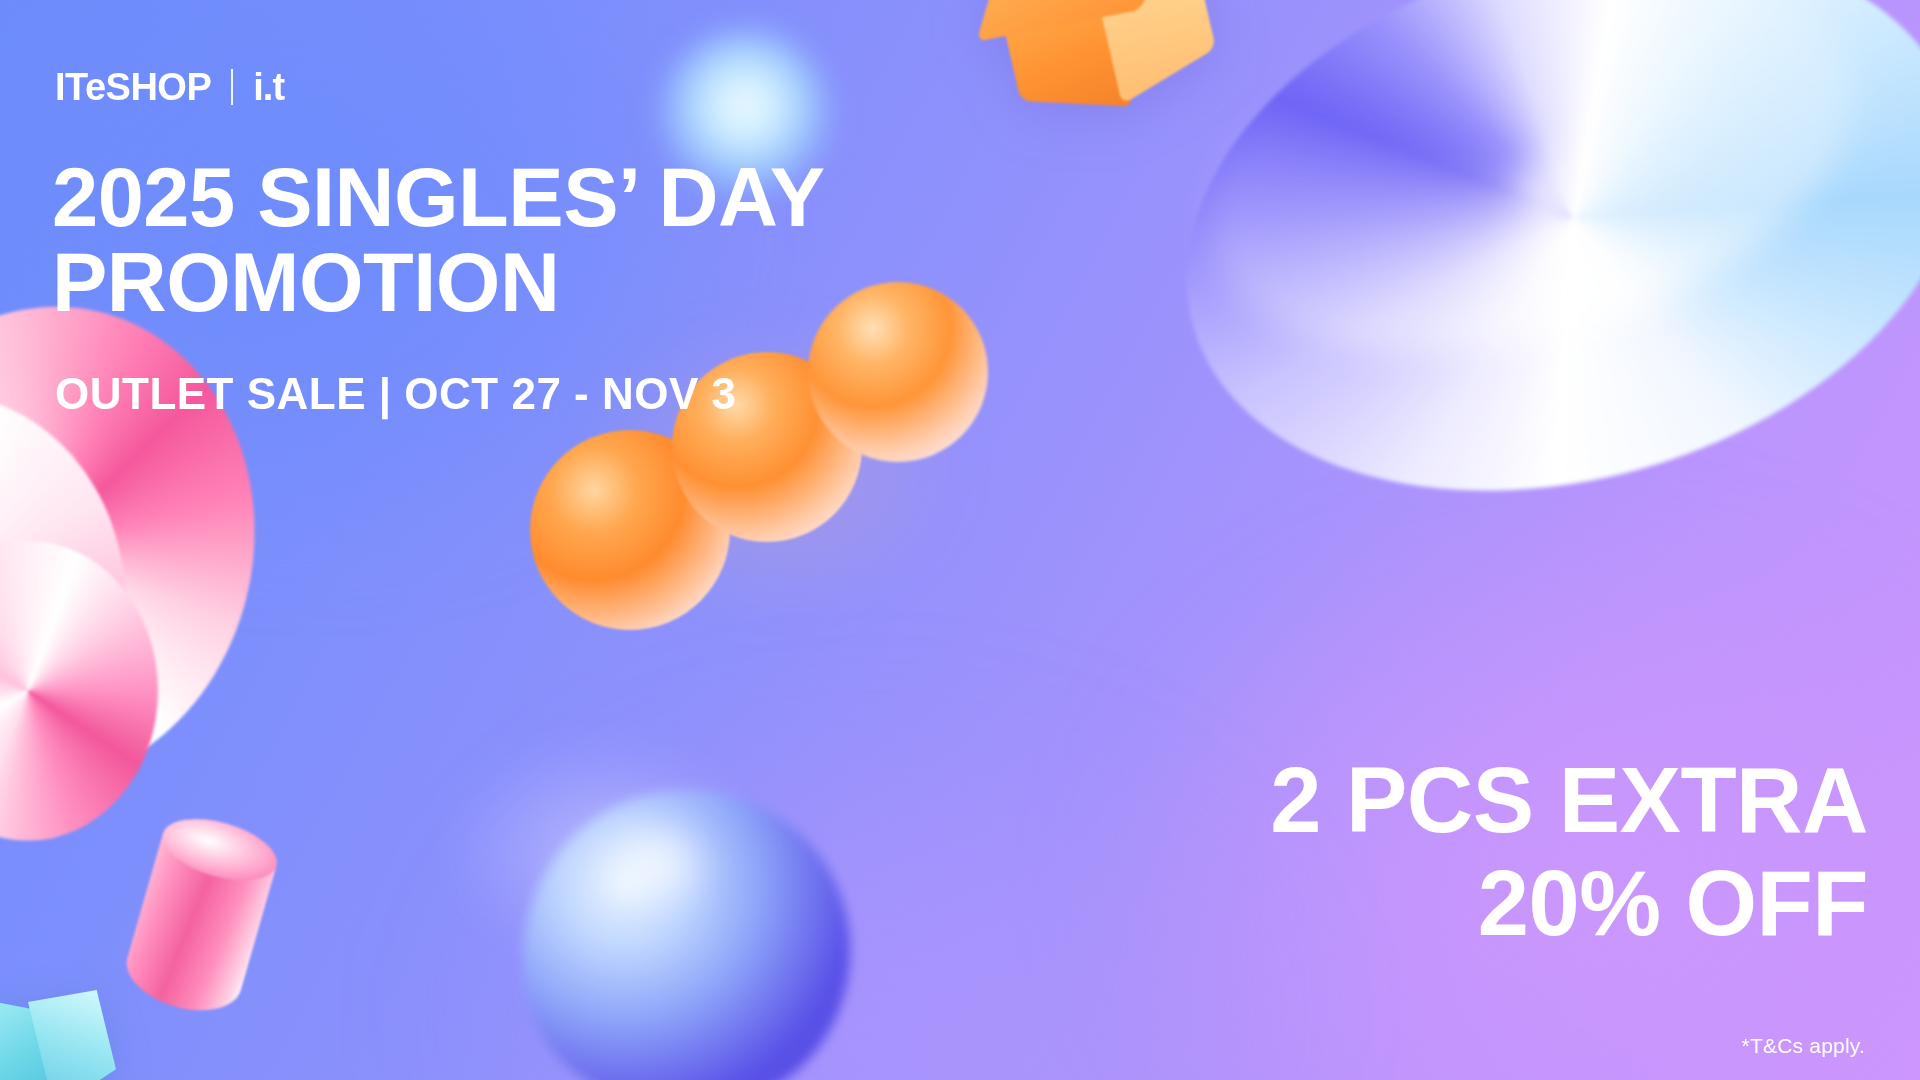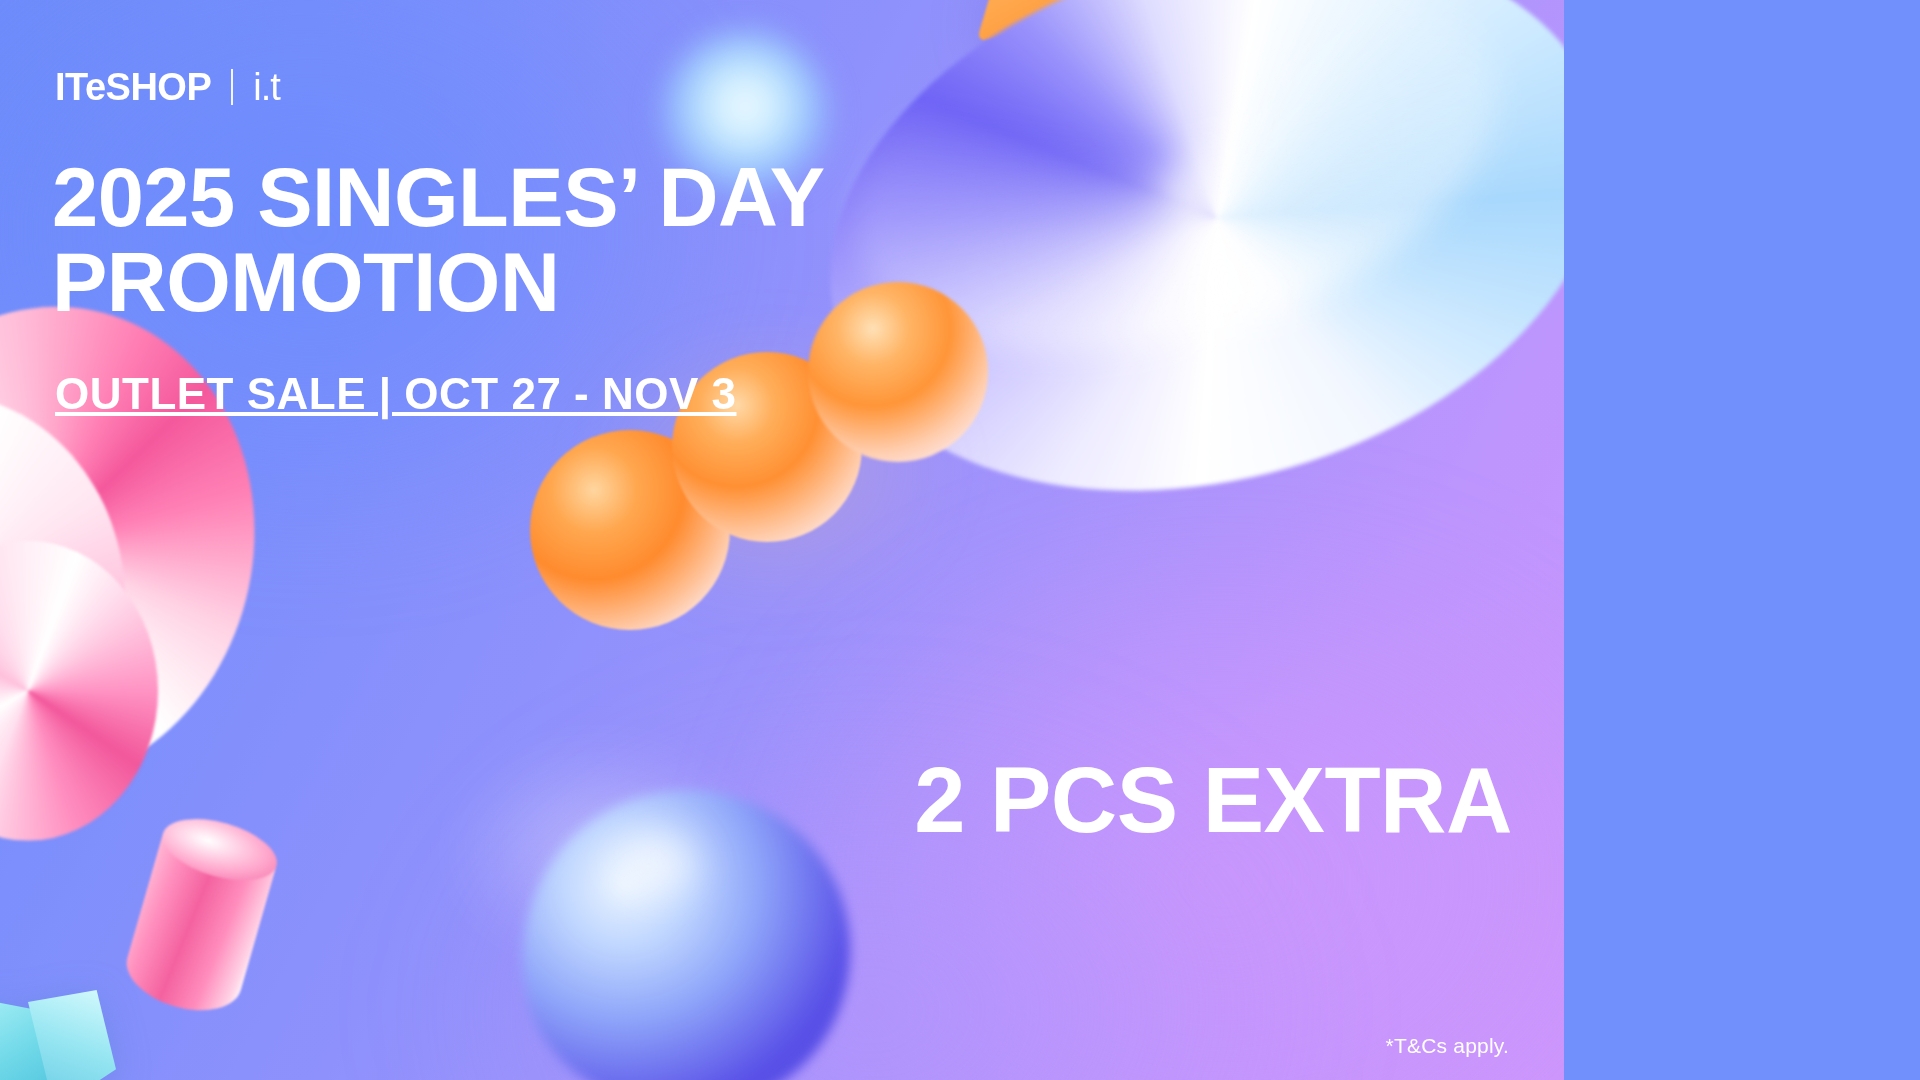--- a/index.html
+++ b/index.html
@@ -4,21 +4,21 @@
 <style>
   * { margin:0; padding:0; box-sizing:border-box; }
   html, body { width:1920px; height:1080px; overflow:hidden; }
   body {
     font-family:"Liberation Sans", sans-serif;
     background:#7190FB;
   }
 
   #banner {
     position:relative;
-    width:1564px; height:1080px;
+    width:1920px; height:1080px;
     overflow:hidden;
     background:
       linear-gradient(118deg,
         #6E8CFB 0%,
         #7C8FFC 22%,
         #8E91FC 42%,
         #A593FC 62%,
         #BC95FD 80%,
         #CC96FD 100%);
   }
@@ -286,39 +286,38 @@
   }
   .logo-mark {
     font-size:38px; font-weight:700; letter-spacing:-0.5px;
     line-height:1; white-space:nowrap;
   }
   .logo-sep {
     width:2px; height:36px; background:#fff; opacity:.92;
     display:inline-block;
   }
   .logo-it {
-    font-size:38px; font-weight:400; letter-spacing:-1px; line-height:1;
+    font-size:38px; font-weight:700; letter-spacing:-1px; line-height:1;
   }
 
   .headline {
     position:absolute; left:52px; top:156px;
     color:#fff;
     font-size:83px; font-weight:700;
     letter-spacing:-0.5px; line-height:1.02;
     text-transform:uppercase;
     max-width:1000px;
   }
 
   .subhead {
     position:absolute; left:55px; top:372px;
     color:#fff;
     font-size:44px; font-weight:700;
     letter-spacing:0.5px; line-height:1;
     white-space:nowrap;
-    text-decoration:underline;
   }
 
   .promo {
     position:absolute; right:52px; top:712px;
     color:#fff; text-align:right;
     font-size:92px; font-weight:700;
     letter-spacing:-0.5px; line-height:1.12;margin-top:37px;
   }
   .promo-line { display:block; white-space:nowrap; }
 
@@ -383,18 +382,19 @@
       <span class="logo-sep"></span>
       <span class="logo-it">i.t</span>
     </div>
 
     <h1 class="headline">2025 SINGLES’ DAY PROMOTION</h1>
 
     <div class="subhead">OUTLET SALE | OCT 27 - NOV 3</div>
 
     <div class="promo">
       <span class="promo-line">2 PCS EXTRA</span>
+      <span class="promo-line">20% OFF</span>
     </div>
 
     <div class="tcs">*T&amp;Cs apply.</div>
 
   </div>
 </div>
 
 </body></html>

